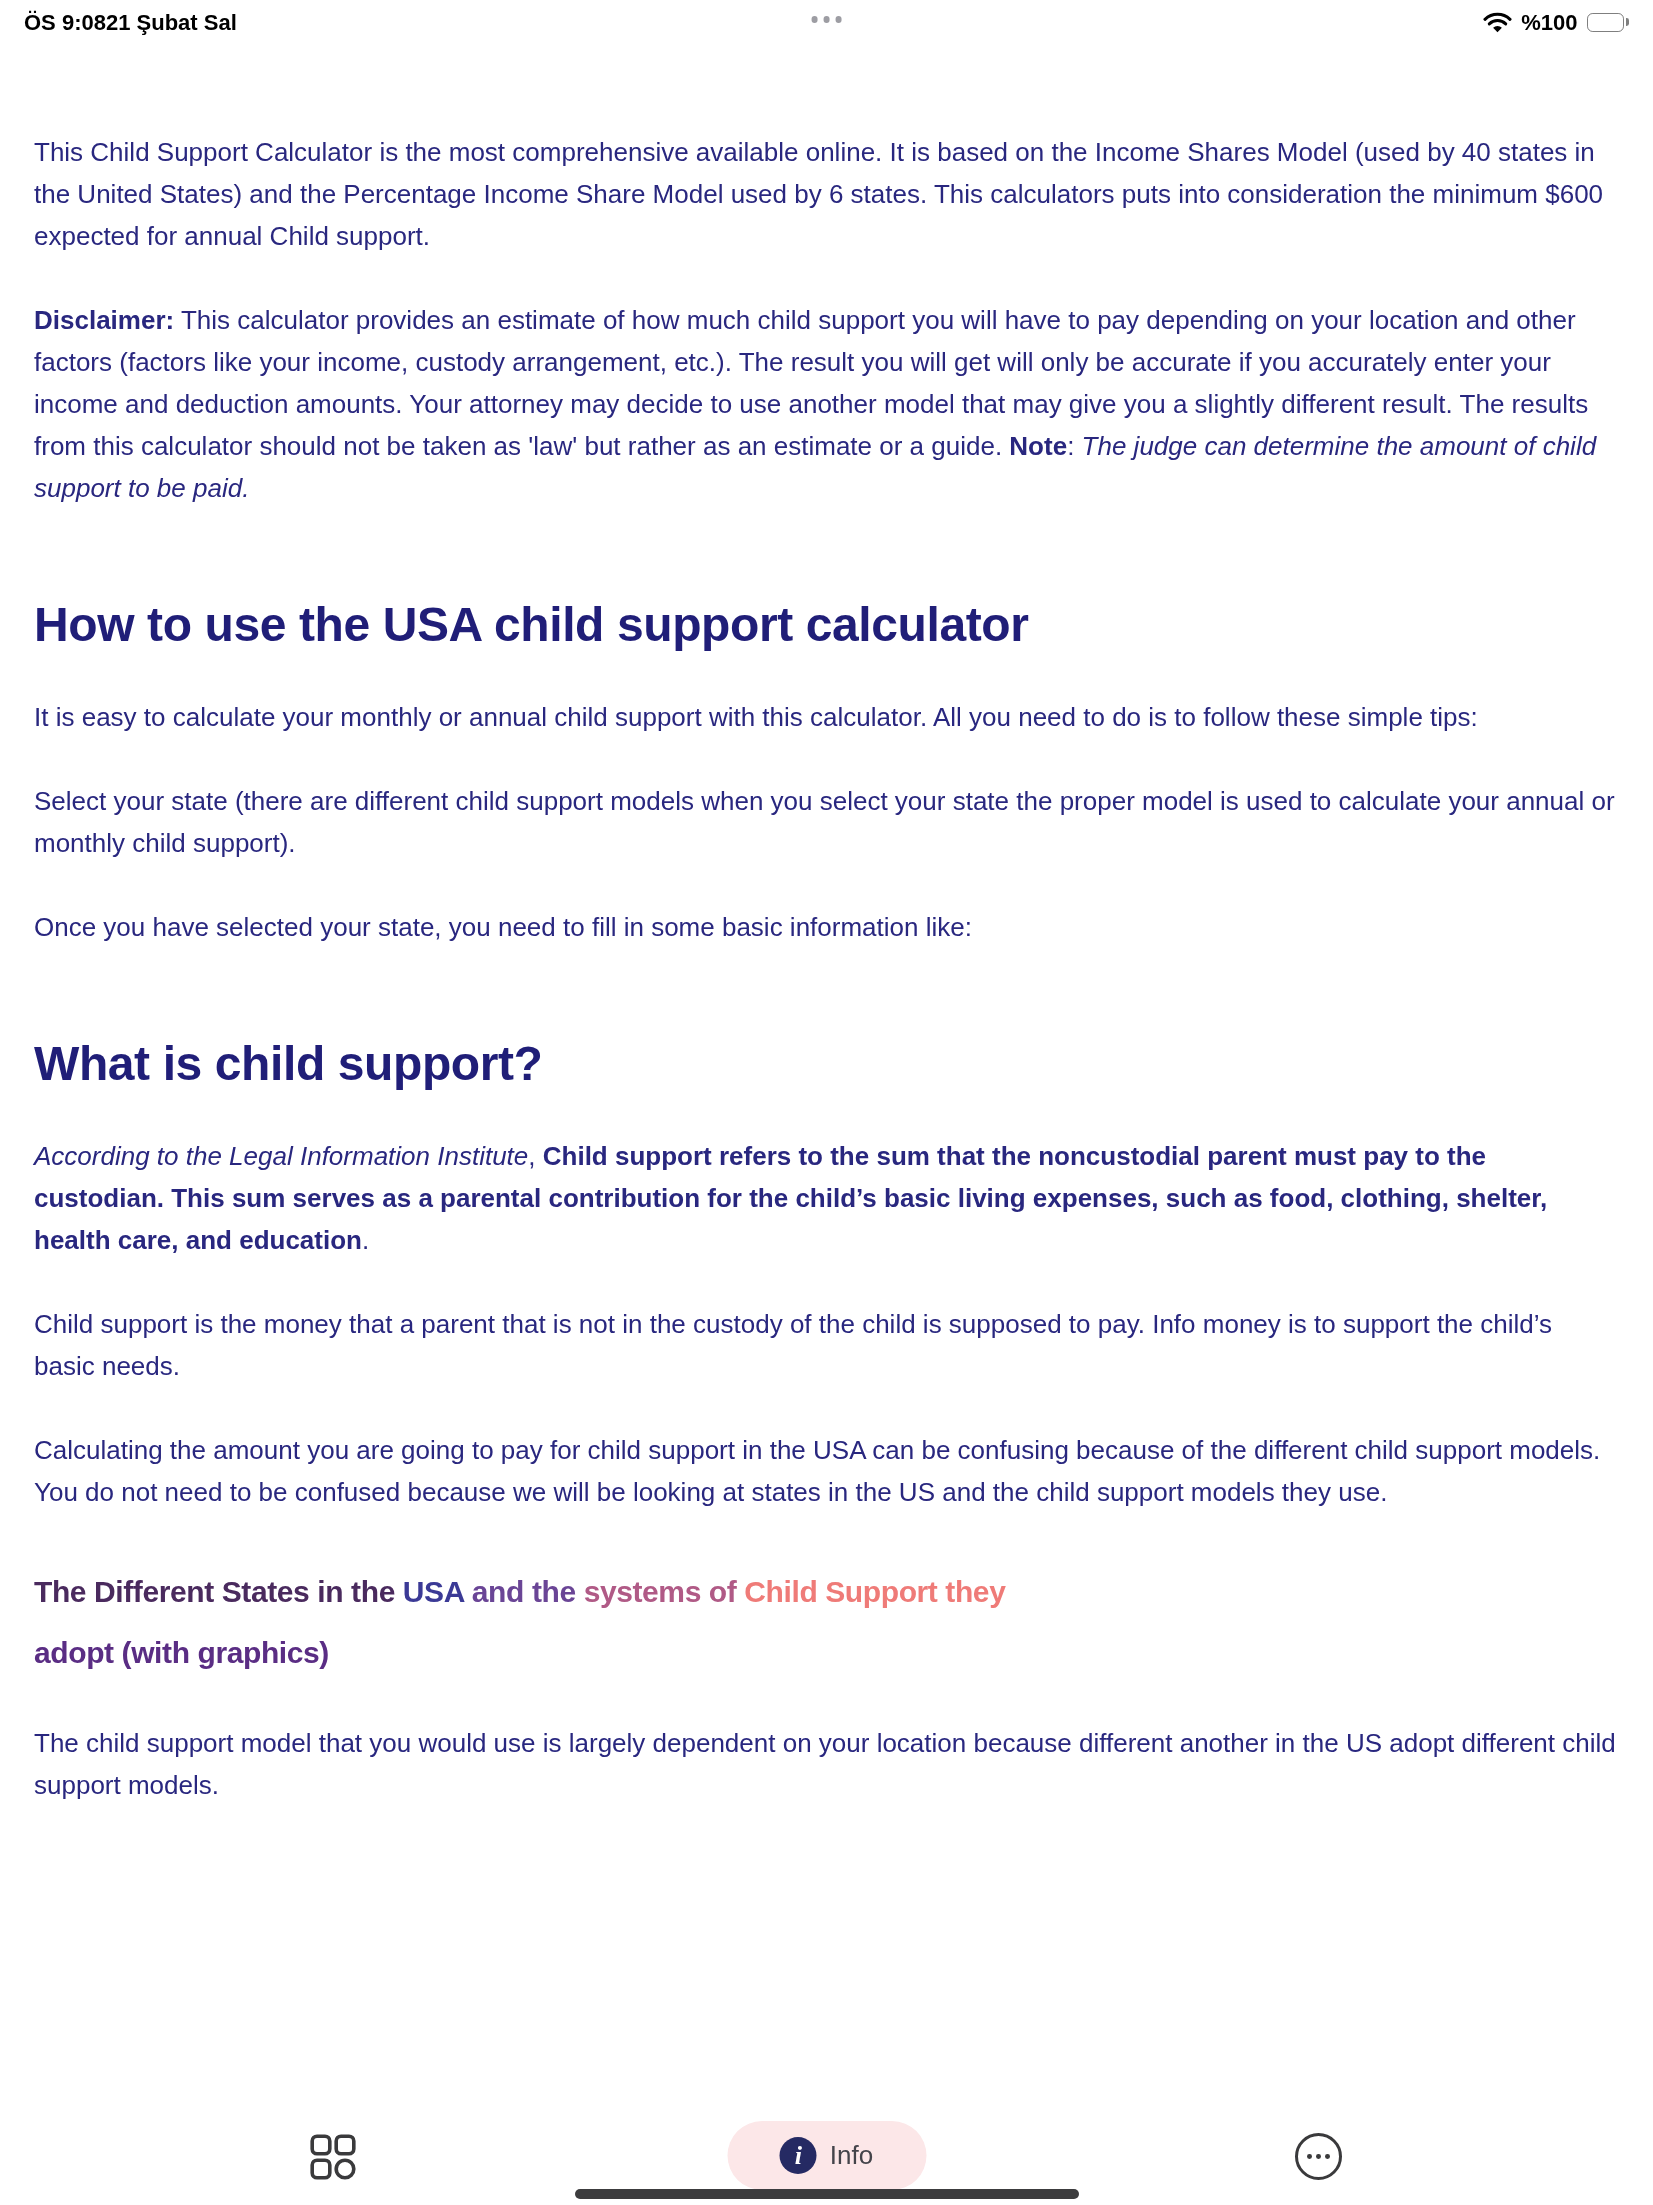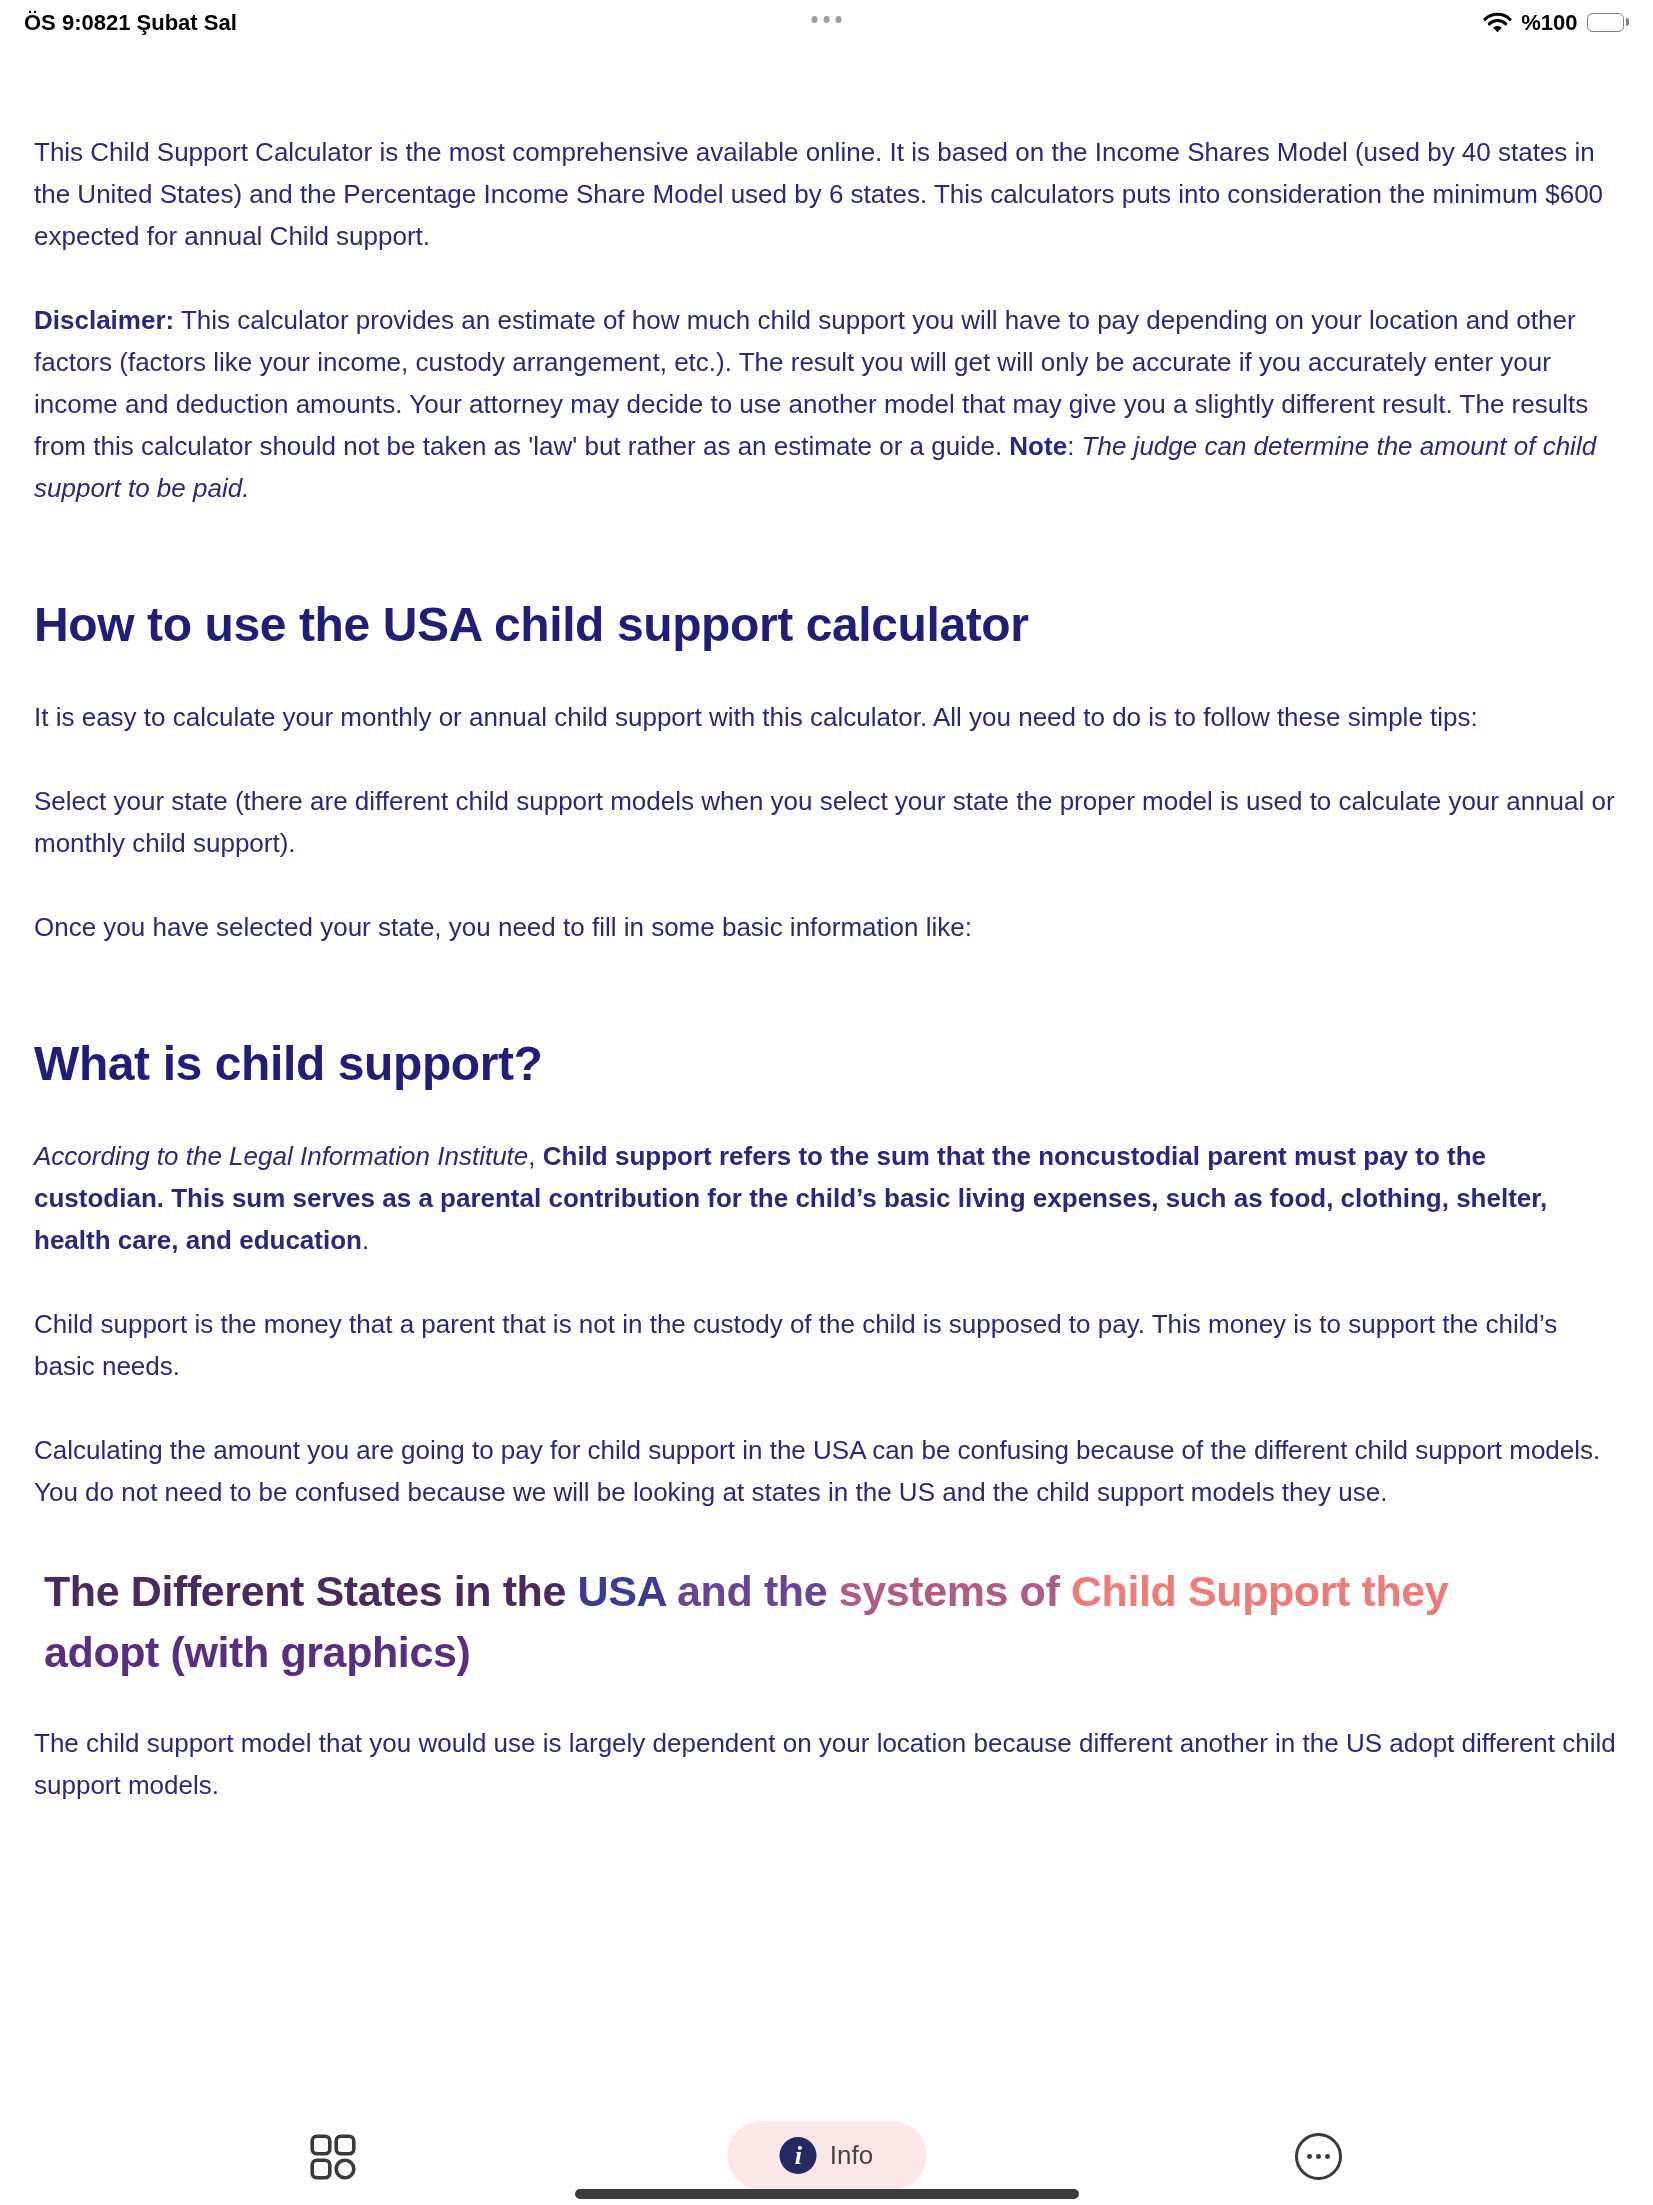--- a/index.html
+++ b/index.html
@@ -26,21 +26,21 @@
   
   .content{
     position:absolute;top:131px;left:0;right:0;padding:0 34px;
     color:#29277f;font-size:26px;line-height:42px;
   }
   .content p{margin:0 0 42px}
   .content h2{
     font-size:48px;line-height:58px;margin:87px 0 42px;
     color:#201e78;letter-spacing:-0.4px;font-weight:bold;
   }
-  h2.states-heading{font-size:43px;line-height:61px;margin:48px 10px 39px}
+  h2.states-heading{font-size:30px;line-height:61px;margin:48px 0 39px}
   .content ul{margin:42px 0;padding-left:90px}
   .content li{margin-bottom:4.8px}
   .b{font-weight:bold}
   .i{font-style:italic}
   .block{display:block}
 
   
   .grid-icon{position:absolute;left:309px;top:2133px;width:48px;height:48px}
   .info-pill{
     position:absolute;left:50%;transform:translateX(-50%);top:2121px;
@@ -104,21 +104,21 @@
   <p>It is easy to calculate your monthly or annual child support with this calculator. All you need to do is to follow these simple tips:</p>
   <p>Select your state (there are different child support models when you select your state the proper model is used to calculate your annual or monthly child support).</p>
   <p>Once you have selected your state, you need to fill in some basic information like:</p>
 
 
 
   <h2>What is child support?</h2>
 
   <p><span class="i">According to the Legal Information Institute</span><span>, </span><span class="b">Child support refers to the sum that the noncustodial parent must pay to the custodian. This sum serves as a parental contribution for the child’s basic living expenses, such as food, clothing, shelter, health care, and education</span><span>.</span></p>
 
-  <p>Child support is the money that a parent that is not in the custody of the child is supposed to pay. This money is to support the child’s basic needs.</p>
+  <p>Child support is the money that a parent that is not in the custody of the child is supposed to pay. Info money is to support the child’s basic needs.</p>
   <p>Calculating the amount you are going to pay for child support in the USA can be confusing because of the different child support models. You do not need to be confused because we will be looking at states in the US and the child support models they use.</p>
 
   <h2 class="states-heading"><span style="color: rgb(74, 42, 94);">The Different States in the </span><span style="color: rgb(59, 58, 150);">USA </span><span style="color: rgb(106, 69, 150);">and the </span><span style="color: rgb(176, 90, 134);">systems of </span><span style="color: rgb(239, 123, 120);">Child Support they</span><span class="block" style="color: rgb(90, 45, 132);">adopt (with graphics)</span></h2>
 
   <p>The child support model that you would use is largely dependent on your location because different another in the US adopt different child support models.</p>
 
 </div>
 
 <div class="grid-icon">
   <svg viewBox="0 0 60 60" width="48" height="48">

